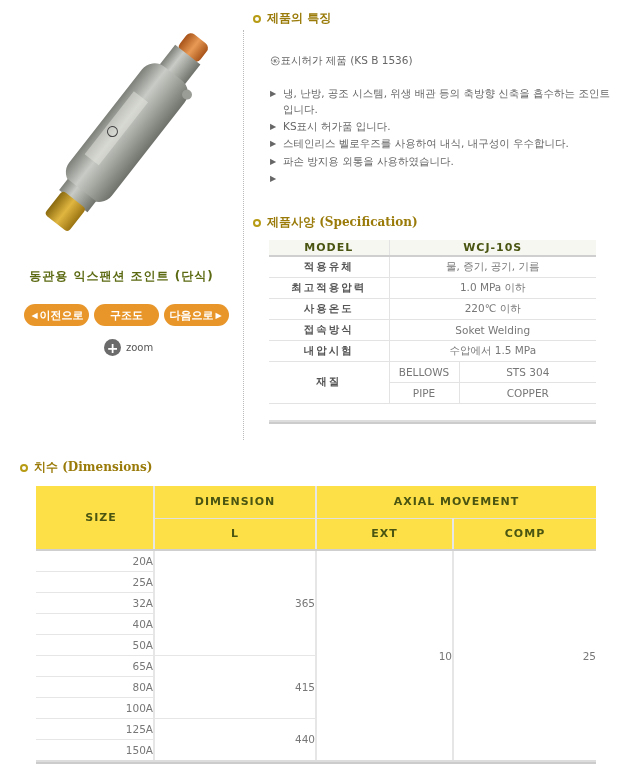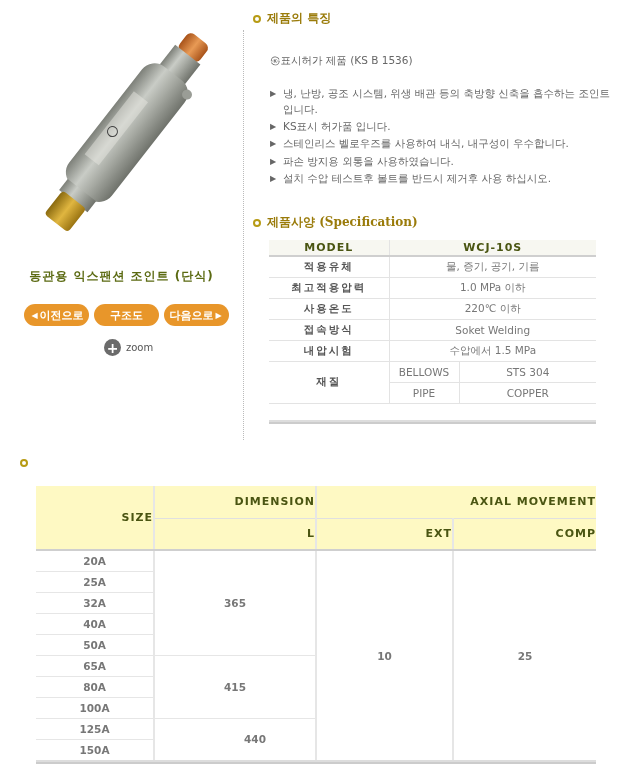--- a/index.html
+++ b/index.html
@@ -20,24 +20,24 @@
   .features .item { display: flex; }
   .features .arr { color: #666; font-size: 8px; width: 13px; flex: none; padding-top: 1px; }
   table { border-collapse: collapse; }
   .spec { position: absolute; left: 269px; top: 240px; width: 327px; }
   .spec td { text-align: center; color: #777; font-size: 10.5px; border-bottom: 1px solid #e3e3e3; height: 21px; }
   .spec td.lbl { color: #555; font-weight: bold; letter-spacing: 2px; width: 120px; border-right: 1px solid #e3e3e3; }
   .spec tr.head td { background: #f7f7f1; height: 16px; color: #4a5512; font-weight: bold; letter-spacing: 1px; font-size: 11px; border-bottom: 2px solid #cfcfcf; }
   .spec td.sub { border-right: 1px solid #e3e3e3; width: 70px; }
   .dbl { position: absolute; height: 4px; border-top: 2px solid #ddd; border-bottom: 2px solid #ccc; }
   .dims { position: absolute; left: 36px; top: 486px; width: 560px; }
-  .dims th { background: #fef9c3; color: #4a5512; font-weight: bold; letter-spacing: 1px; font-size: 11px; border-right: 2px solid #e6e6e6; border-bottom: 1px solid #e0e0e0; text-align: right; }
+  .dims th { background: #fde047; color: #4a5512; font-weight: bold; letter-spacing: 1px; font-size: 11px; border-right: 2px solid #e6e6e6; border-bottom: 1px solid #e0e0e0; }
   .dims th.last { border-right: none; }
   .dims tr.h2 th { border-bottom: 2px solid #cfcfcf; }
-  .dims td { text-align: center; color: #777; font-size: 10.5px; height: 21px; border-bottom: 1px solid #e6e6e6; border-right: 2px solid #e6e6e6; font-weight: bold; }
+  .dims td { text-align: right; color: #777; font-size: 10.5px; height: 21px; border-bottom: 1px solid #e6e6e6; border-right: 2px solid #e6e6e6; }
   .dims td.last { border-right: none; }
 </style>
 </head>
 <body>
 
 <div class="left">
   <svg class="product-img" viewBox="0 0 210 230">
     <defs>
       <linearGradient id="body" x1="0" y1="0" x2="1" y2="0">
         <stop offset="0" stop-color="#7d8079"></stop>
@@ -105,21 +105,20 @@
   <div class="item">
       <span class="arr">▶</span>
       <span>스테인리스 벨로우즈를 사용하여 내식, 내구성이 우수합니다.</span>
     </div>
   <div class="item">
       <span class="arr">▶</span>
       <span>파손 방지용 외통을 사용하였습니다.</span>
     </div>
   <div class="item">
       <span class="arr">▶</span>
-      <span>설치 수압 테스트후 볼트를 반드시 제거후 사용 하십시오.</span>
     </div>
 </div>
 
 <div class="sec-title" style="left:253px; top:214px;">
   <span class="ring"></span>
   <span>제품사양 (Specification)</span>
 </div>
 <table class="spec">
   <tbody>
       <tr class="head">
@@ -154,20 +153,21 @@
   <tr>
     <td class="sub">PIPE</td>
     <td>COPPER</td>
   </tr>
 </tbody>
   </table>
 <div class="dbl" style="left:269px; top:420px; width:327px;"></div>
 
 <div class="sec-title" style="left:20px; top:459px;">
   <span class="ring"></span>
+  <span>치수 (Dimensions)</span>
 </div>
 <table class="dims">
   <tbody>
       <tr>
     <th rowspan="2" style="width:118px; height:64px; border-bottom:2px solid #cfcfcf;padding-left:13px;">SIZE</th>
     <th style="width:162px; height:32px;">DIMENSION</th>
     <th colspan="2" class="last">AXIAL MOVEMENT</th>
   </tr>
   <tr class="h2">
     <th style="height:32px;">L</th>

